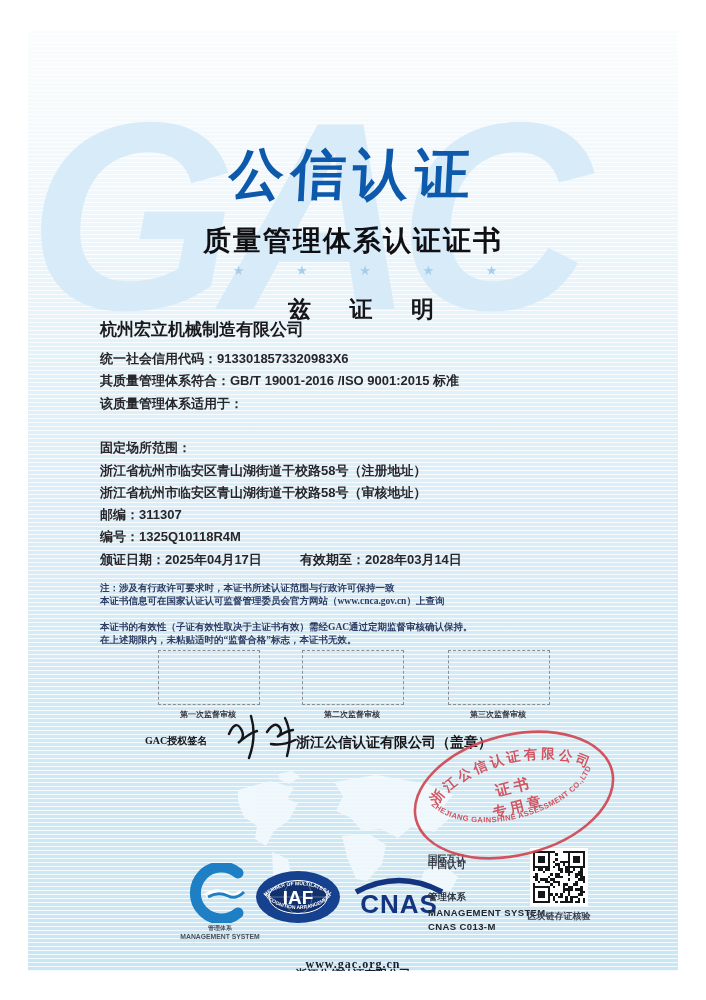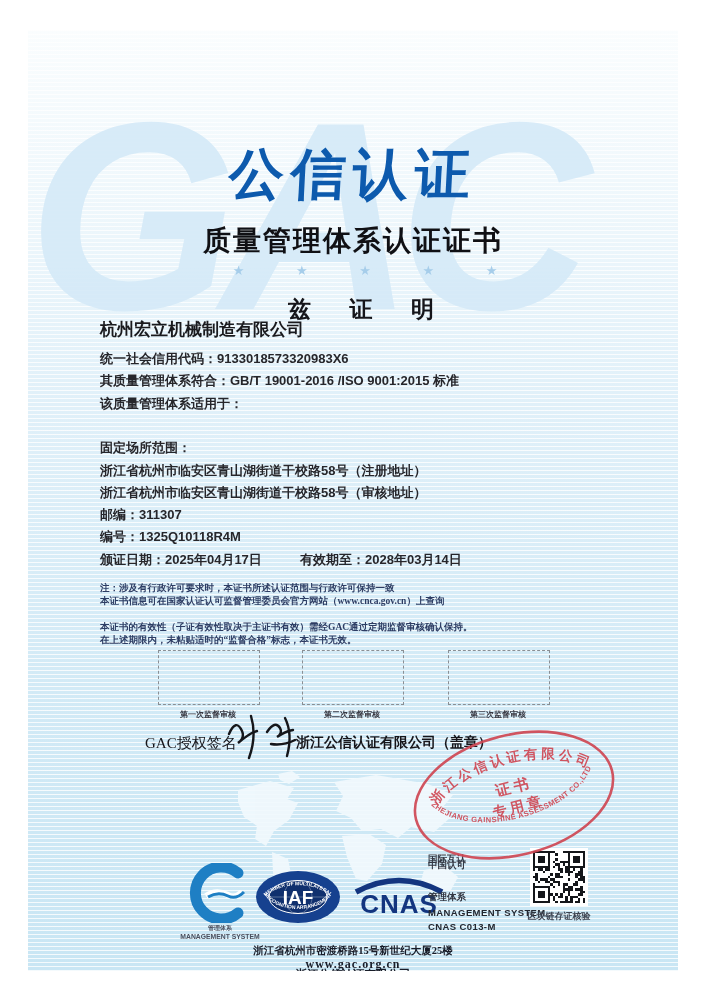--- a/index.html
+++ b/index.html
@@ -23,21 +23,21 @@
   .title{top:108px;font-weight:bold;font-size:55px;color:#0d5aad;letter-spacing:7px;transform:skewX(-3deg);}
   .subtitle{top:192px;font-family:"Liberation Serif",serif;font-weight:bold;font-size:28px;color:#101014;letter-spacing:2px;}
   .stars{top:233px;font-size:13px;color:#a6cdea;letter-spacing:24px;padding-left:24px;}
   .certify{top:264px;font-family:Liberation Sans, sans-serif;font-weight:bold;font-size:23px;letter-spacing:16px;padding-left:16px;color:#15151a;}
   .company{left:72px;top:288px;font-weight:bold;font-size:17px;color:#1a1a1e;}
   .f{left:72px;font-weight:bold;font-size:13px;color:#26262b;}
   .d2{left:272px;}
   .note{left:72px;font-family:"Liberation Serif",serif;font-weight:bold;font-size:9.5px;color:#2c3c63;}
   .box{position:absolute;top:620px;width:100px;height:53px;border:1px dashed #8a8f94;z-index:2;}
   .boxlabel{top:679px;width:102px;text-align:center;font-family:"Liberation Serif",serif;font-weight:bold;font-size:8px;color:#3a3a44;}
-  .siglabel{left:117px;top:704px;font-family:"Liberation Serif",serif;font-weight:normal;font-size:15px;color:#15151a;}
+  .siglabel{left:117px;top:704px;font-family:"Liberation Serif",serif;font-weight:bold;font-size:10px;color:#15151a;}
   .stamplabel{left:268px;top:704px;font-family:"Liberation Serif",serif;font-weight:bold;font-size:14px;color:#15151a;}
   .sig{position:absolute;left:193px;top:680px;z-index:2;}
   .seal{position:absolute;left:380px;top:700px;width:212px;height:130px;transform:rotate(-14deg);z-index:3;opacity:.92;}
   .map{position:absolute;left:180px;top:740px;z-index:0;}
   .gacmark{position:absolute;left:160px;top:833px;z-index:2;}
   .gaccap{left:126px;top:895px;width:132px;text-align:center;font-size:6px;font-weight:bold;color:#4a4f5e;line-height:7.5px;}
   .gaccap .en{font-size:6.8px;}
   .iaf{position:absolute;left:227px;top:840px;z-index:2;}
   .cnas{position:absolute;left:318px;top:847px;z-index:2;}
   .accr{left:400px;font-weight:bold;font-size:9.5px;color:#333844;}
@@ -604,16 +604,15 @@
       <i class="b"></i>
       <i class="w"></i>
       <i class="b"></i>
       <i class="b"></i>
       <i class="w"></i>
       <i class="b"></i>
     </div>
   <div class="t qrcap">区块链存证核验</div>
 
   <div class="t footco center">浙江公信认证有限公司</div>
-  <div class="t footaddr center">浙江省杭州市密渡桥路15号新世纪大厦25楼</div>
   <div class="t footweb center">www.gac.org.cn</div>
 
 </div>
 
 </body></html>

